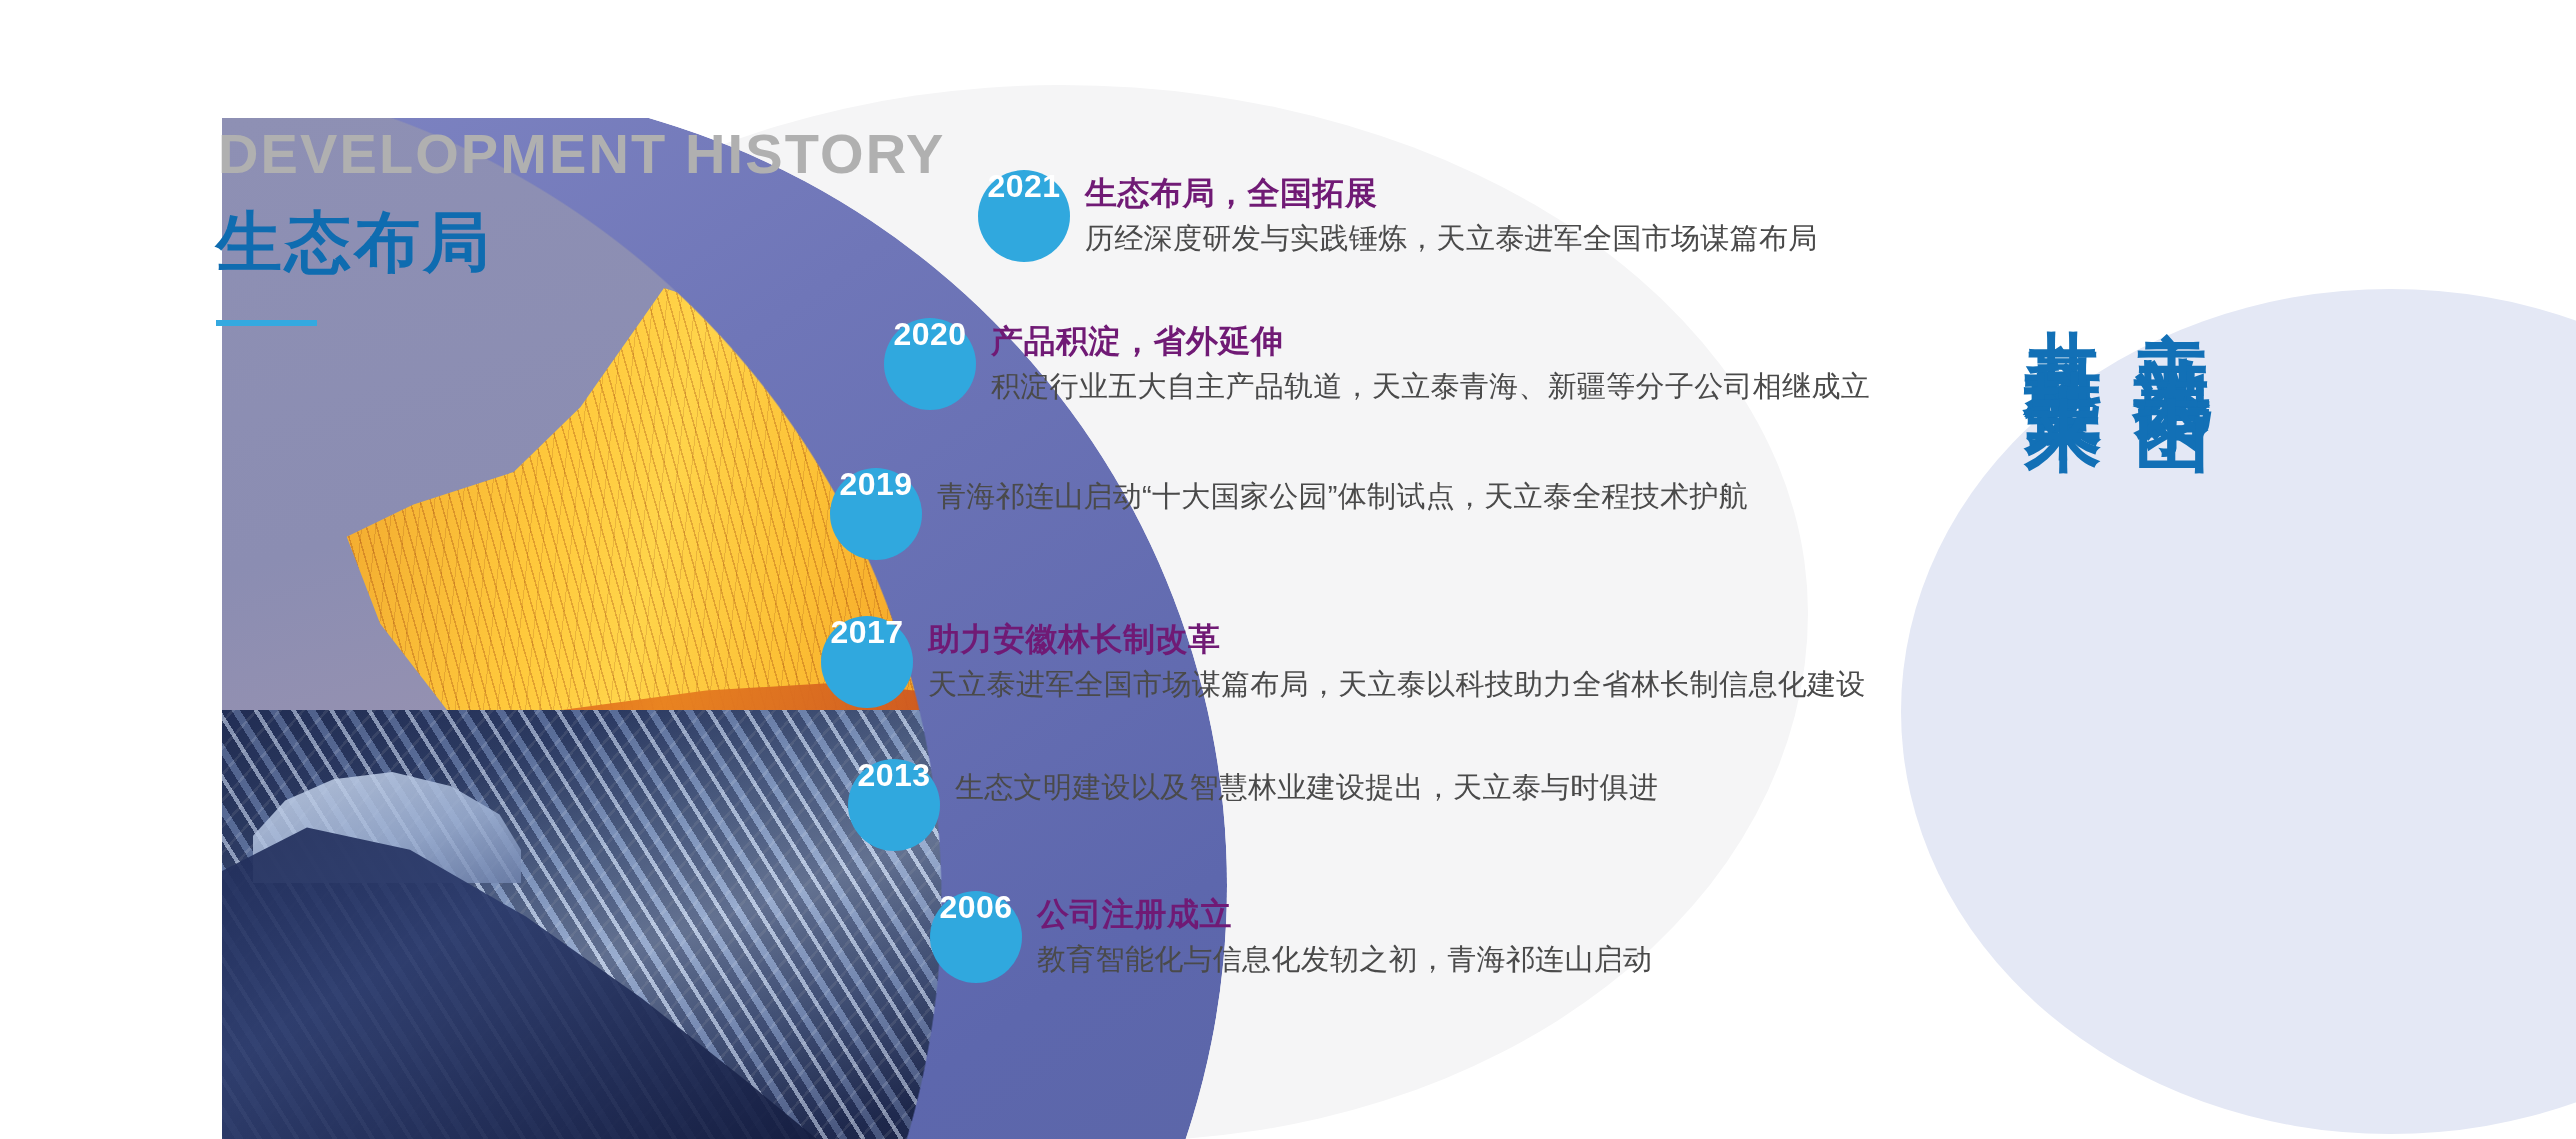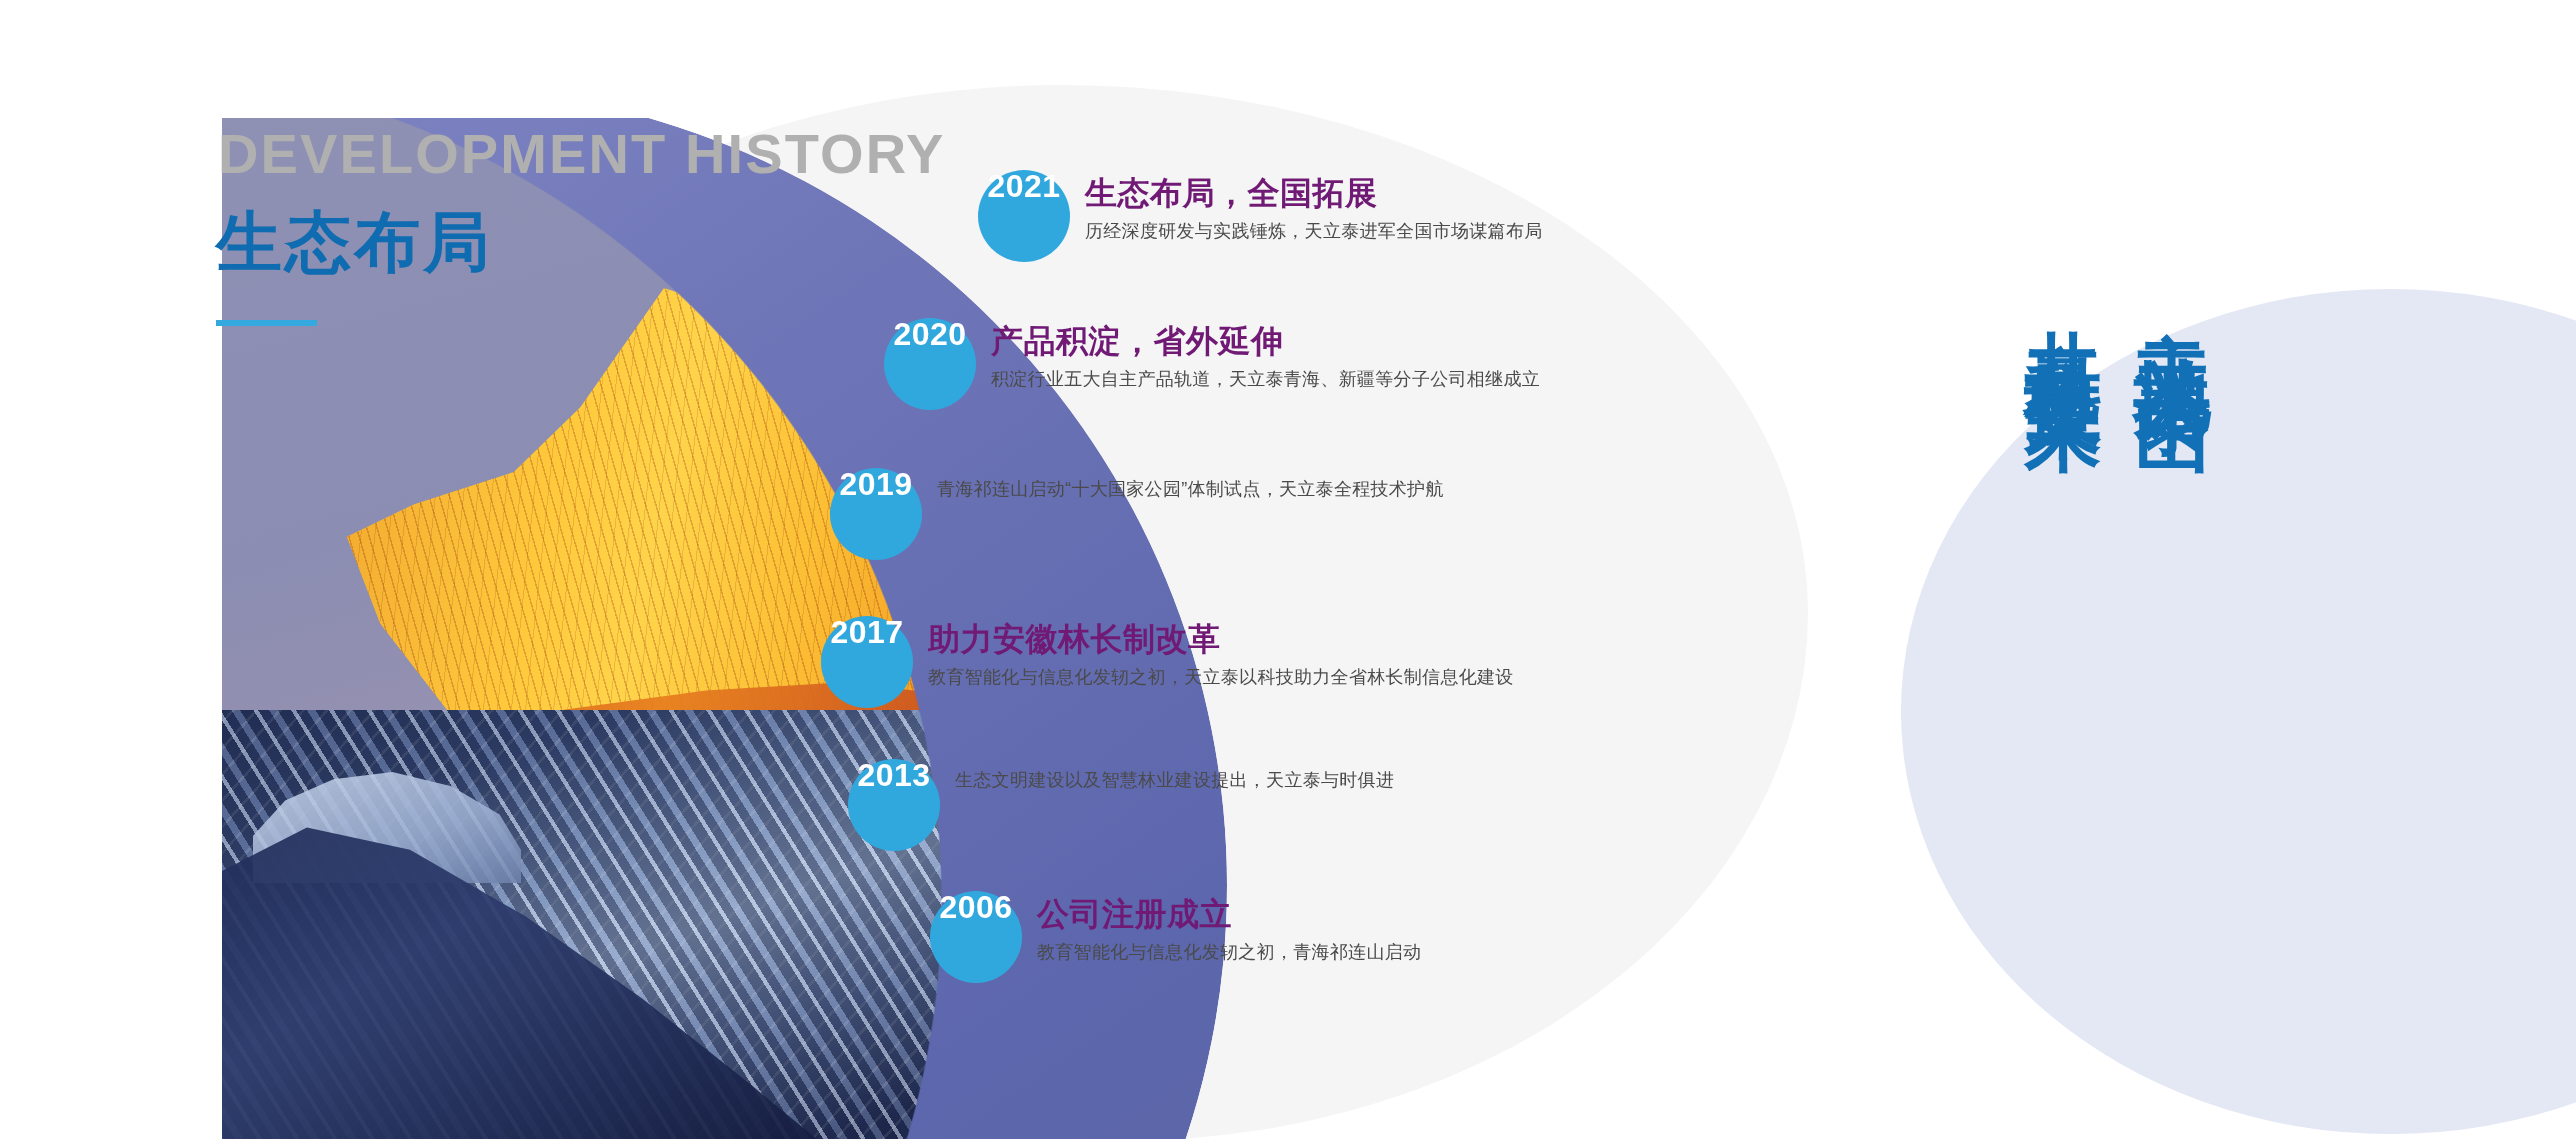--- a/index.html
+++ b/index.html
@@ -127,21 +127,21 @@
     background:#30a8de;display:flex;align-items:flex-start;justify-content:center;
   }
   .bubble span{
     color:#ffffff;font-size:32px;font-weight:700;letter-spacing:0.5px;line-height:1;
   }
   .tl-text{position:absolute;left:107px;top:3.1px;white-space:nowrap;}
   .tl-title{
     font-size:32px;font-weight:700;color:#701a75;line-height:1.25;letter-spacing:0.5px;
   }
   .tl-desc{
-    margin-top:7.2px;font-size:18px;font-weight:400;color:#4a4a4a;
+    margin-top:7.2px;font-size:29px;font-weight:400;color:#4a4a4a;
     line-height:1.3;letter-spacing:0.3px;
   }
 
   
   .slogan{
     position:absolute;top:268px;left:2025px;
     display:flex;flex-direction:row-reverse;gap:31px;
   }
   .slogan-col{
     writing-mode:vertical-rl;text-orientation:upright;
@@ -203,21 +203,21 @@
       <div class="tl-desc">青海祁连山启动“十大国家公园”体制试点，天立泰全程技术护航</div>
     </div>
   </div>
 
   <div class="tl-item" style="left:821px;top:616px;">
     <div class="bubble">
       <span>2017</span>
     </div>
     <div class="tl-text">
       <div class="tl-title">助力安徽林长制改革</div>
-      <div class="tl-desc">教育智能化与信息化发轫之初，天立泰以科技助力全省林长制信息化建设</div>
+      <div class="tl-desc">天立泰进军全国市场谋篇布局，天立泰以科技助力全省林长制信息化建设</div>
     </div>
   </div>
 
   <div class="tl-item" style="left:848px;top:759px;">
     <div class="bubble">
       <span>2013</span>
     </div>
     <div class="tl-text">
       <div class="tl-desc">生态文明建设以及智慧林业建设提出，天立泰与时俱进</div>
     </div>

